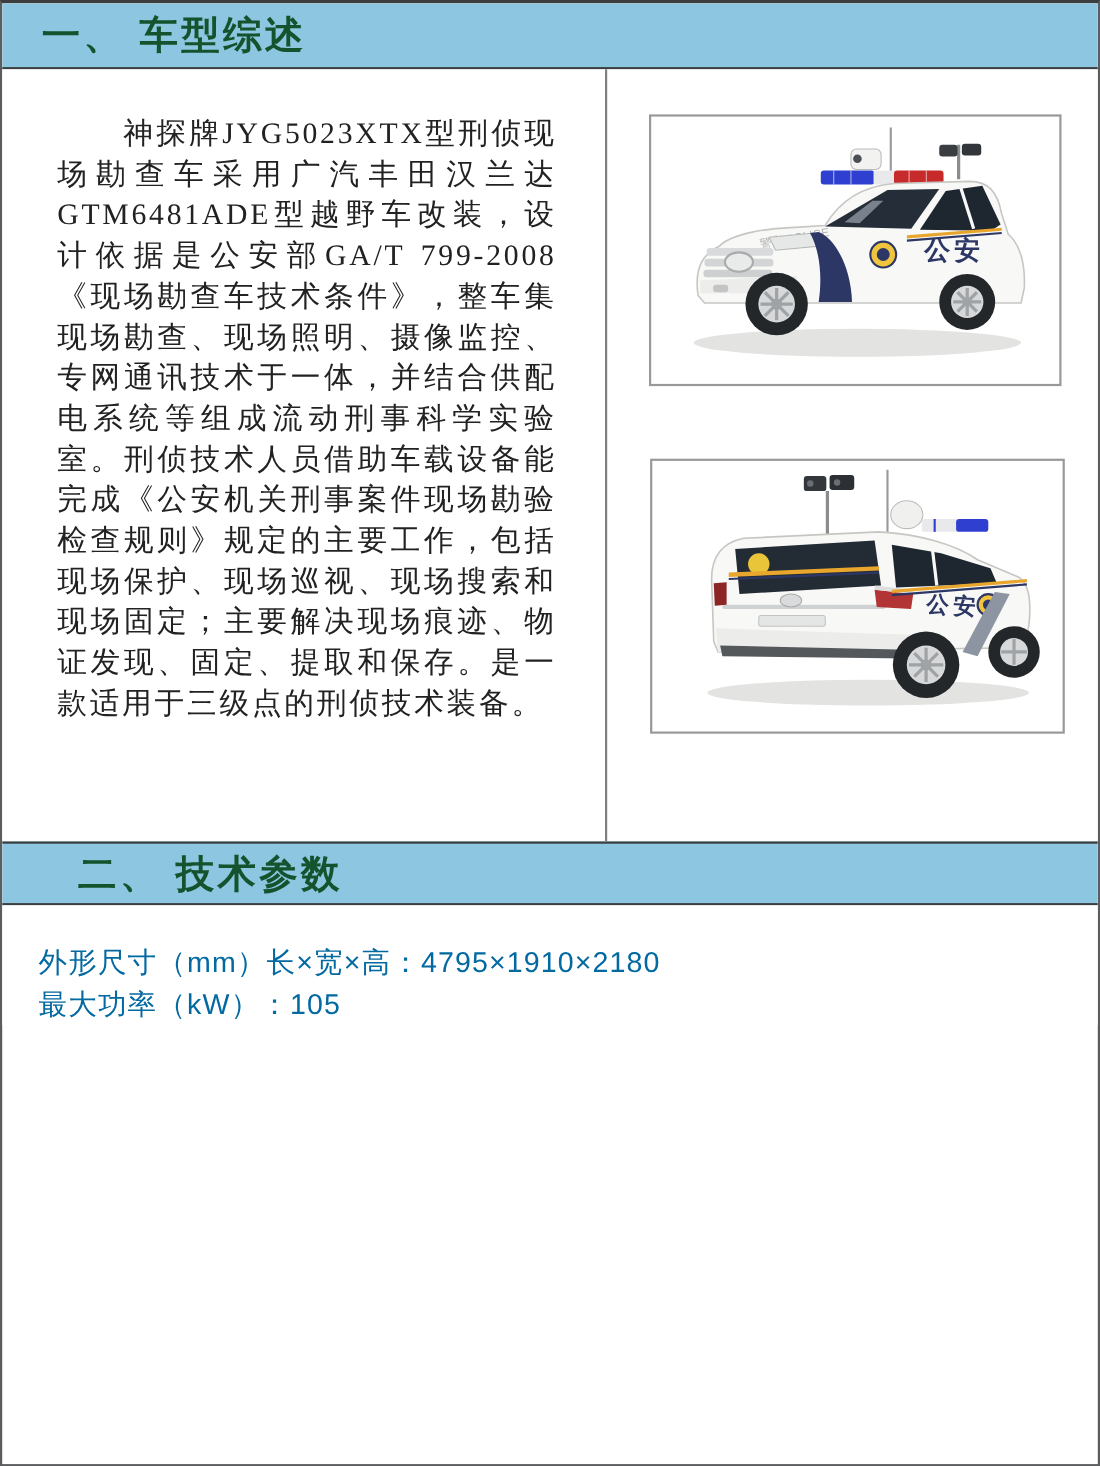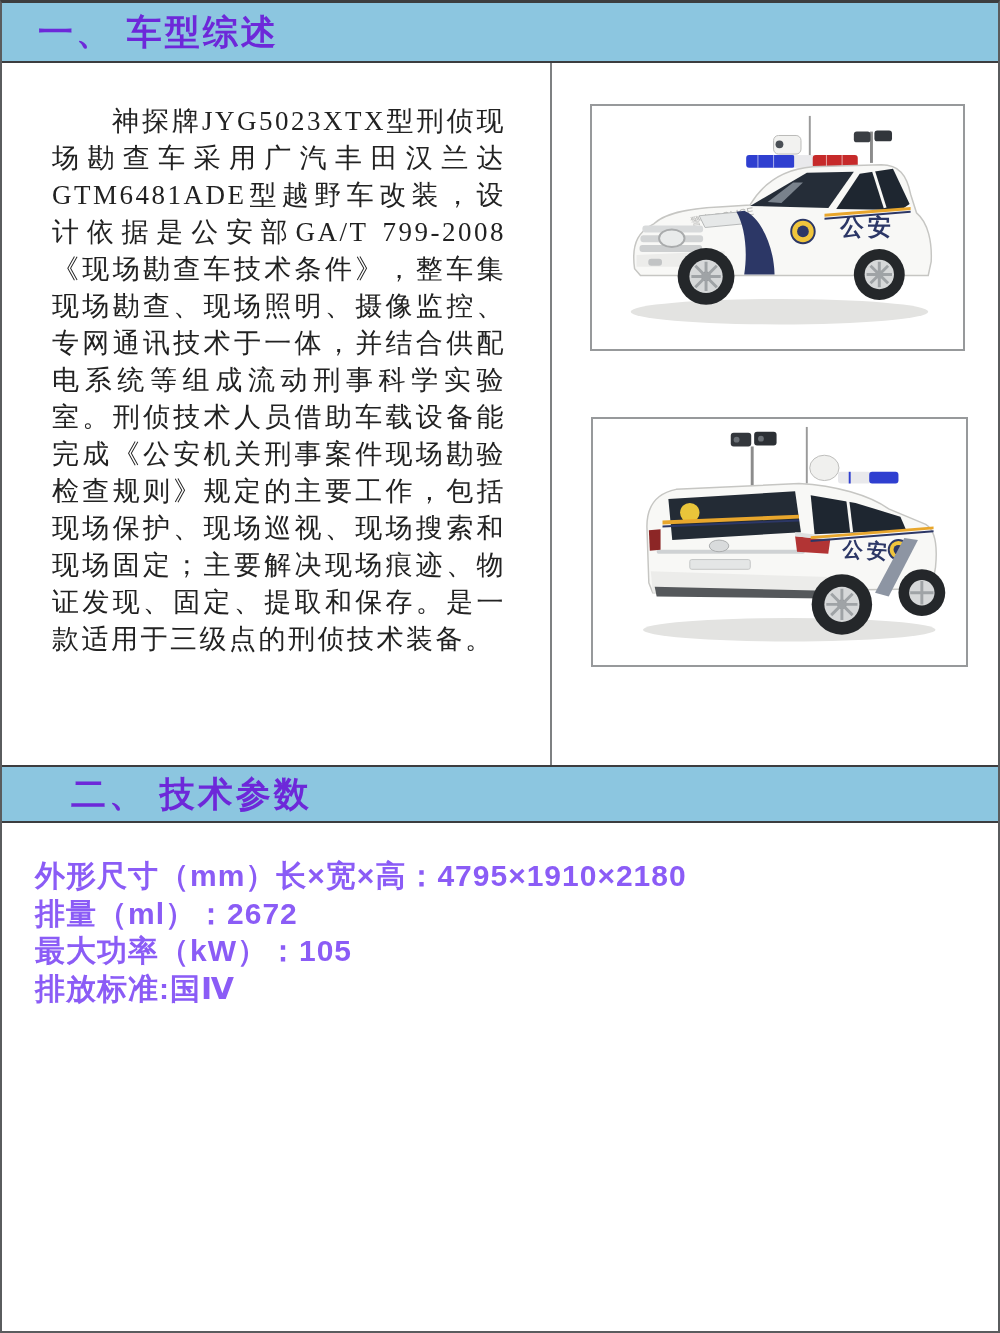--- a/index.html
+++ b/index.html
@@ -7,21 +7,21 @@
     position:relative;width:1000px;height:1333px;box-sizing:border-box;
     background:#fff;border:2px solid #5a5c5e;border-top:3px solid #3c3d3f;
     font-family:"Liberation Sans","DejaVu Sans",sans-serif;overflow:hidden;
   }
   .section-bar{
     box-sizing:border-box;width:100%;height:60px;background:#8cc6e0;
     border-bottom:2px solid #3c3d3f;display:flex;align-items:center;
   }
   .section-bar.second{border-top:2px solid #3c3d3f;height:58px;padding-left:33px;}
   .section-title{
-    font-size:35px;font-weight:bold;color:#6d28d9;padding-left:36px;
+    font-size:35px;font-weight:bold;color:#14532d;padding-left:36px;
     letter-spacing:3px;white-space:pre;
   }
   .content{
     box-sizing:border-box;display:flex;height:702px;background:#fff;
   }
   .text-col{
     box-sizing:border-box;width:550px;border-right:2px solid #7e8082;
     padding:40px 44px 16px 50px;
   }
   .overview-paragraph{
@@ -34,21 +34,21 @@
     position:absolute;box-sizing:border-box;border:2px solid #97999b;
     background:#fff;padding:6px;
   }
   .frame-1{left:38px;top:41px;width:375px;height:247px;}
   .frame-2{left:39px;top:354px;width:377px;height:250px;}
   .photo-frame svg{display:block;width:100%;height:100%;}
   .specs{
     box-sizing:border-box;padding:34px 30px 0 33px;background:#fff;
   }
   .spec-line{
-    font-size:30px;line-height:37.5px;color:#8b5cf6;font-weight:700;
+    font-size:26px;line-height:37.5px;color:#0369a1;font-weight:400;
     letter-spacing:1px;
   }
   .cn-mark{font-weight:bold;letter-spacing:4px;}
 </style>
 </head>
 <body>
 
 <div class="page">
 
   <div class="section-bar">
@@ -205,18 +205,16 @@
 
     </div>
   </div>
 
   <div class="section-bar second">
     <div class="section-title">二、 技术参数</div>
   </div>
 
   <div class="specs">
     <div class="spec-line">外形尺寸（mm）长×宽×高：4795×1910×2180</div>
-    <div class="spec-line">排量（ml）：2672</div>
     <div class="spec-line">最大功率（kW）：105</div>
-    <div class="spec-line">排放标准:国Ⅳ</div>
   </div>
 
 </div>
 
 </body></html>

